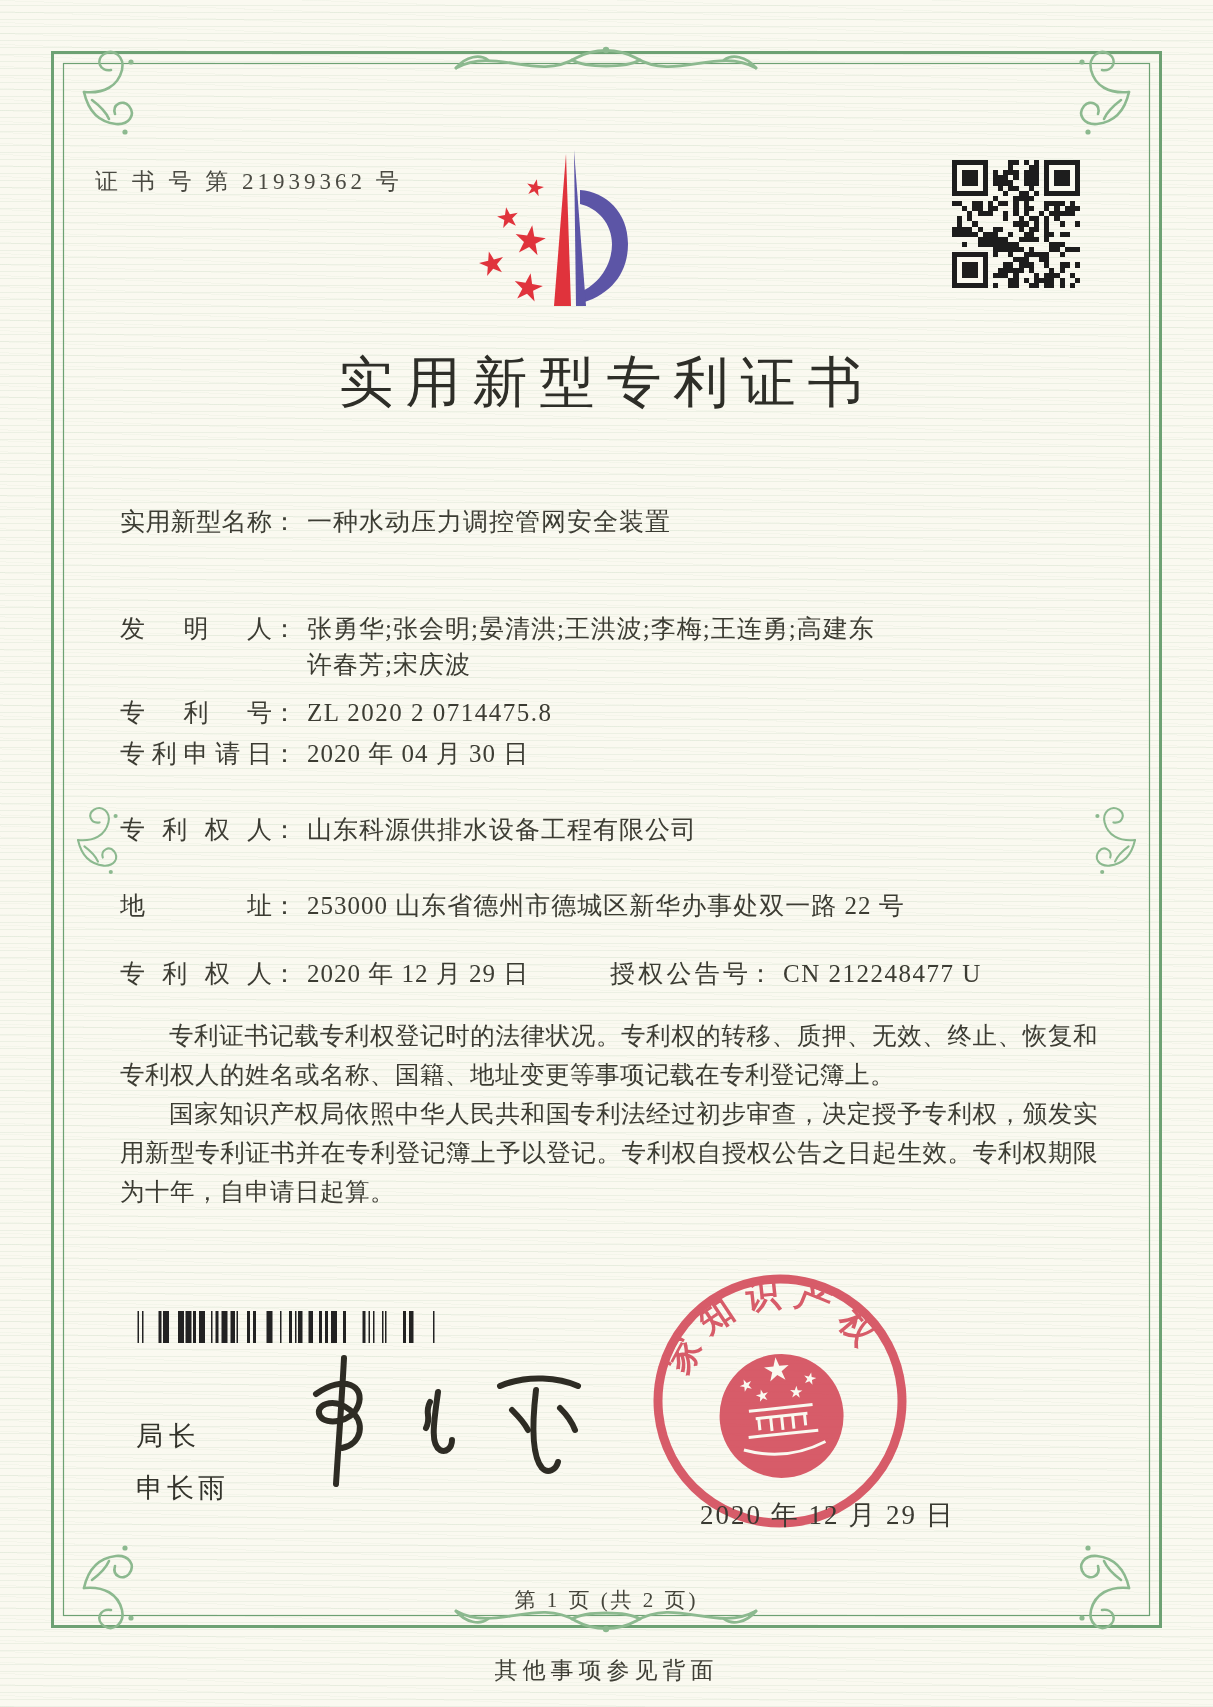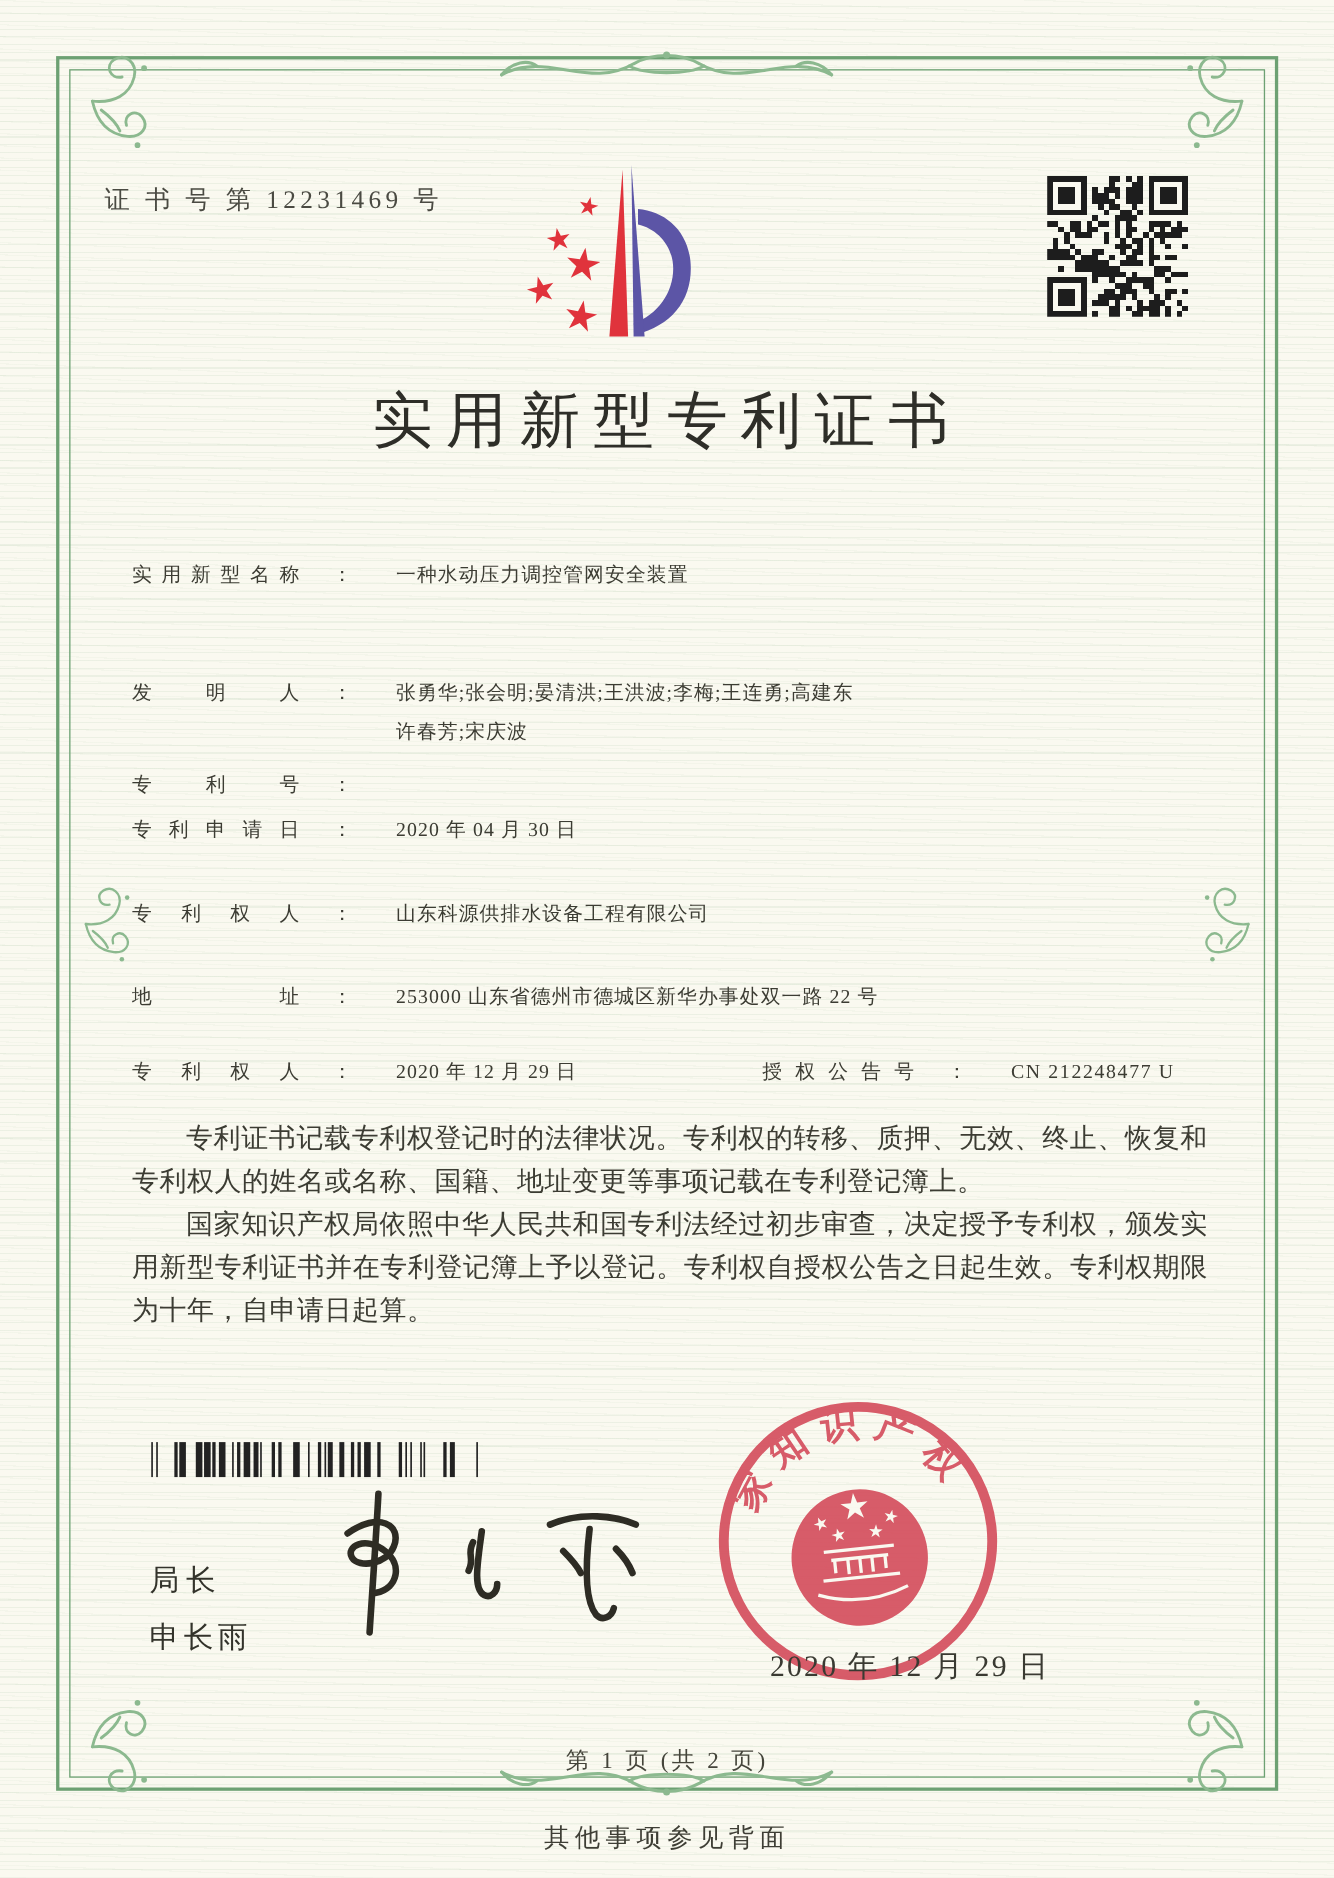--- a/index.html
+++ b/index.html
@@ -14,21 +14,21 @@
   .sheet::before{
     content:"";position:absolute;inset:0;pointer-events:none;
     background:
       repeating-linear-gradient(0deg, rgba(150,185,150,.14) 0 1px, transparent 1px 7px),
       repeating-linear-gradient(2deg, rgba(170,200,165,.08) 0 1px, transparent 1px 11px);
   }
   .abs{position:absolute;}
   .cert-no{left:95px;top:166px;font-size:23px;letter-spacing:4px;color:#4a4a42;}
   .title{left:0;right:0;top:346px;text-align:center;font-size:55px;font-weight:normal;
          letter-spacing:12px;color:#2e2e28;}
-  .row{left:120px;right:100px;display:flex;align-items:flex-start;font-size:18px;line-height:36px;color:#3c3c33;gap:30px;}
+  .row{left:120px;right:100px;display:flex;align-items:flex-start;font-size:25px;line-height:36px;color:#3c3c33;}
   .flabel{display:inline-block;width:152px;text-align:justify;text-align-last:justify;flex:none;}
   .fcolon{flex:none;margin-right:10px;}
   .fvalue{white-space:pre-line;letter-spacing:1px;}
   .mono-ish{letter-spacing:1.5px;}
   .paras{left:120px;width:978px;top:1016px;font-size:24.5px;line-height:39px;color:#3c3c33;letter-spacing:.5px;}
   .paras p{margin:0;text-indent:2em;text-align:justify;}
   .director{left:136px;top:1418px;font-size:27px;letter-spacing:6px;color:#33332b;}
   .director-name{left:136px;top:1470px;font-size:27px;letter-spacing:4px;color:#33332b;font-family:Liberation Serif, serif;}
   .seal-date{left:700px;top:1497px;font-size:27px;letter-spacing:2px;color:#3a3a32;z-index:6;}
   .page-info{left:0;right:0;top:1586px;text-align:center;font-size:21px;letter-spacing:3px;color:#44443a;}
@@ -64,21 +64,21 @@
     <use href="#flo" transform="translate(84,92)"></use>
     <use href="#flo" transform="translate(1129,92) scale(-1,1)"></use>
     <use href="#flo" transform="translate(84,1588) scale(1,-1)"></use>
     <use href="#flo" transform="translate(1129,1588) scale(-1,-1)"></use>
     <use href="#dragon" transform="translate(606,62)"></use>
     <use href="#dragon" transform="translate(606,1617) scale(1,-1)"></use>
     <use href="#flo" transform="translate(78,840) scale(0.8)"></use>
     <use href="#flo" transform="translate(1135,840) scale(-0.8,0.8)"></use>
   </svg>
 
-  <div class="abs cert-no">证 书 号 第 12231469 号</div>
+  <div class="abs cert-no">证 书 号 第 21939362 号</div>
 
   <svg class="abs" width="195" height="168" viewBox="0 0 195 168" style="left:458px;top:146px;">
     <path d="M120,158 C152,150 170,128 170,98 C170,66 148,46 122,44 L122,58 C140,62 154,78 154,98 C154,120 140,140 118,148 Z" fill="#5c55a6"></path>
     <path d="M96,160 L108,8 L113,160 Z" fill="#e0333c"></path>
     <path d="M118,160 L116,4 L128,160 Z" fill="#5c55a6"></path>
     <use href="#star" transform="translate(77,42) scale(9) rotate(12)" fill="#e0333c"></use>
     <use href="#star" transform="translate(50,72) scale(11) rotate(-10)" fill="#e0333c"></use>
     <use href="#star" transform="translate(72,95) scale(16) rotate(8)" fill="#e0333c"></use>
     <use href="#star" transform="translate(34,118) scale(13) rotate(-14)" fill="#e0333c"></use>
     <use href="#star" transform="translate(70,142) scale(15) rotate(10)" fill="#e0333c"></use>
@@ -327,20 +327,21 @@
   <div class="abs row" style="top:611px;">
     <span class="flabel">发明人</span>
       <span class="fcolon">：</span>
     <span class="fvalue">张勇华;张会明;晏清洪;王洪波;李梅;王连勇;高建东
 许春芳;宋庆波</span>
   </div>
 
   <div class="abs row" style="top:658px;margin-top:37px;">
     <span class="flabel">专利号</span>
       <span class="fcolon">：</span>
+    <span class="fvalue mono-ish">ZL 2020 2 0714475.8</span>
   </div>
 
   <div class="abs row" style="top:736px;">
     <span class="flabel">专利申请日</span>
       <span class="fcolon">：</span>
     <span class="fvalue">2020 年 04 月 30 日</span>
   </div>
 
   <div class="abs row" style="top:812px;">
     <span class="flabel">专利权人</span>

